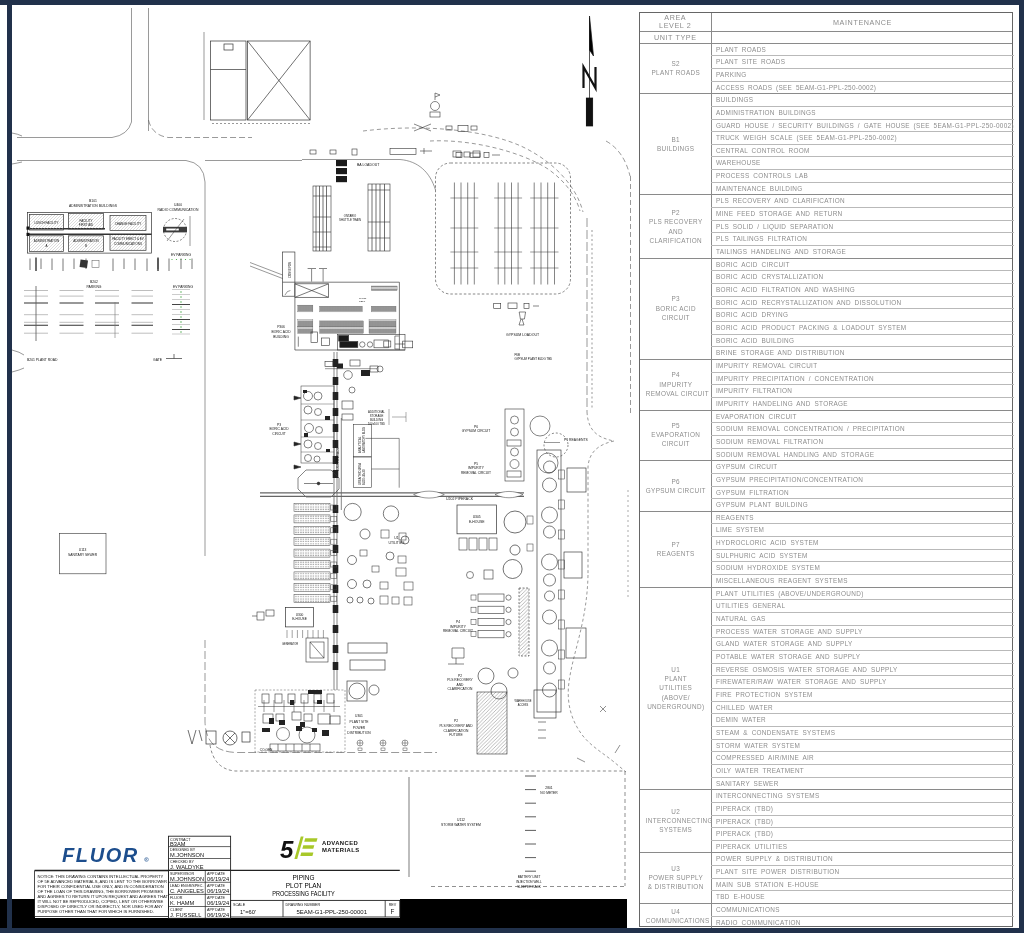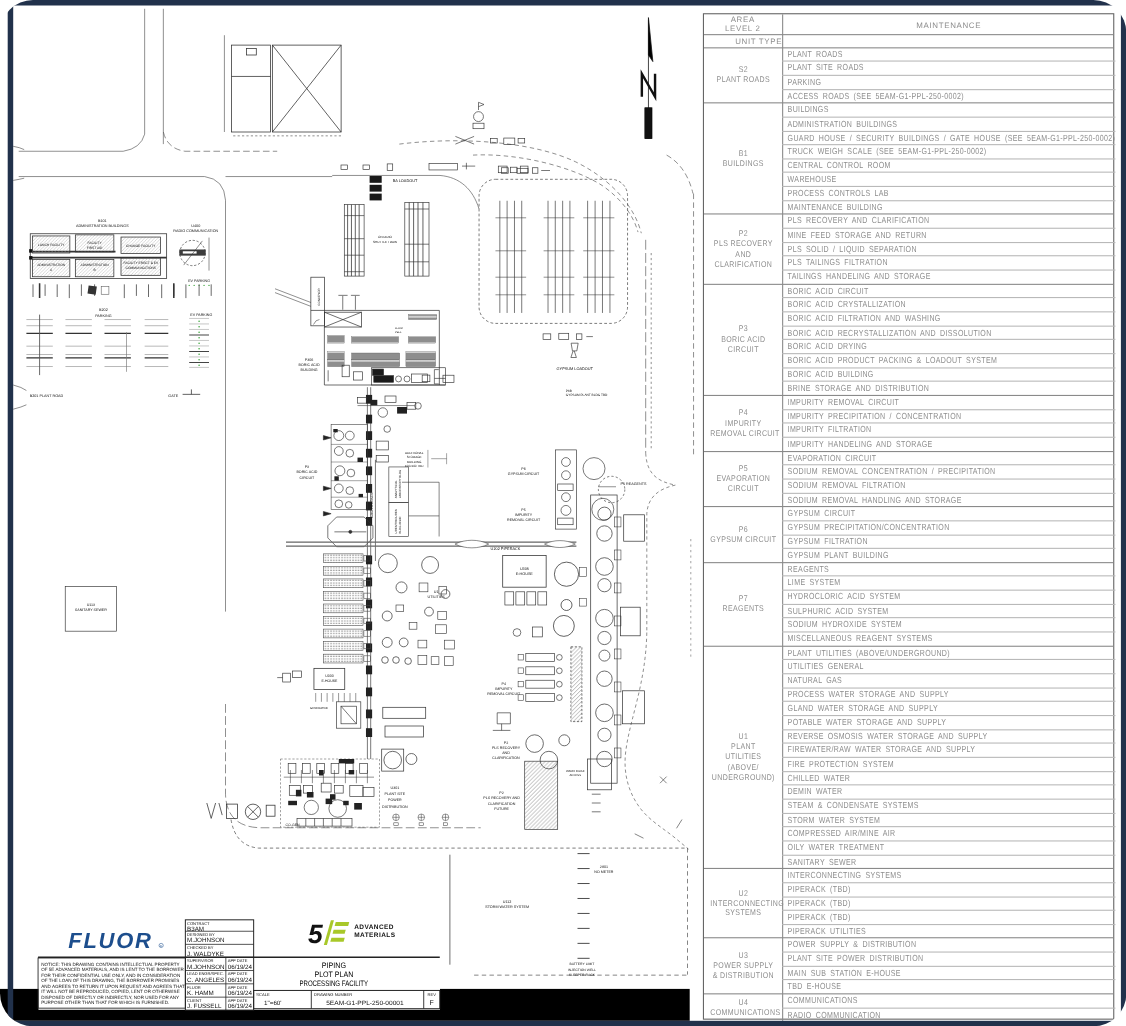--- a/index.html
+++ b/index.html
@@ -1,14 +1,14 @@
 <!DOCTYPE html>
 <html><head><meta charset="utf-8"><style>
 html,body{margin:0;padding:0;background:#fff;}
-#page{position:relative;width:1024px;height:933px;overflow:hidden;background:#fff;font-family:"Liberation Sans",sans-serif;border-radius:30px;}
+#page{position:relative;width:1024px;height:933px;overflow:hidden;background:#fff;font-family:"Liberation Sans",sans-serif;}
 .abs{position:absolute;}
 .trow{position:absolute;left:0;width:100%;border-top:0.8px solid #b9b9b9;}
 .tsec{position:absolute;left:0;width:100%;border-top:1px solid #8a8a8a;}
 .dtx{position:absolute;font-size:8px;letter-spacing:0.4px;word-spacing:2px;color:#8d8d8d;white-space:nowrap;transform:scaleX(0.8);transform-origin:0 50%;}
 .ltx{position:absolute;font-size:7.6px;letter-spacing:0.4px;color:#8d8d8d;text-align:center;line-height:9.2px;transform:translateY(-50%) scaleX(0.84);white-space:nowrap;}
 </style></head><body>
 <div id="page">
 <svg class="abs" style="left:0;top:0" width="1024" height="933" viewBox="0 0 1024 933" fill="none" stroke-linecap="butt">
       <defs>
         <pattern id="h1" width="3" height="3" patternUnits="userSpaceOnUse">
@@ -573,21 +573,21 @@
       <text x="529" y="877.5" font-size="3.1" text-anchor="middle" fill="#111" stroke="none">BATTERY LIMIT</text>
       <text x="529" y="882.5" font-size="3.1" text-anchor="middle" fill="#111" stroke="none">INJECTION WELL</text>
       <text x="529" y="887.5" font-size="3.1" text-anchor="middle" fill="#111" stroke="none">SLEEPER RACK</text>
       <path d="M600,712 l6,-6 M600,706 l6,6 M620,745 l-5,8 M577,758 l8,4" stroke="#444" stroke-width="0.6"></path>
       <path d="M628,490 V600" stroke="#555" stroke-width="0.5" stroke-dasharray="2,3"></path>
     </svg>
     <div class="abs" style="left:638.5px;top:11.5px;width:374.5px;height:915.9px;border:1px solid #666;box-sizing:border-box;">
       <div class="abs" style="left:0;top:1px;width:71.5px;text-align:center;font-size:7.2px;color:#8d8d8d;letter-spacing:0.6px;line-height:8.4px;">AREA<br>LEVEL 2</div>
       <div class="abs" style="left:71.5px;top:5px;width:303.0px;text-align:center;font-size:7.2px;color:#8d8d8d;letter-spacing:0.6px;">MAINTENANCE</div>
       <div class="tsec" style="top:18.5px;"></div>
-      <div class="abs" style="left:0;top:20.0px;width:71.5px;text-align:right;font-size:7.2px;color:#8d8d8d;letter-spacing:0.6px;">UNIT TYPE</div>
+      <div class="abs" style="left:0;top:20.0px;width:71.5px;text-align:center;font-size:7.2px;color:#8d8d8d;letter-spacing:0.6px;">UNIT TYPE</div>
       <div class="tsec" style="top:30.1px;"></div>
       <div class="abs" style="left:71.5px;top:0;width:0;height:915.9px;border-left:1px solid #8a8a8a;"></div>
       <div class="ltx" style="left:0;top:55.4px;width:71.5px;">S2<br>PLANT ROADS</div>
       <div class="dtx" style="left:76.0px;top:32.10px;">PLANT ROADS</div>
       <div class="trow" style="top:42.75px;left:71.5px;width:303.0px;"></div>
       <div class="dtx" style="left:76.0px;top:44.75px;">PLANT SITE ROADS</div>
       <div class="trow" style="top:55.41px;left:71.5px;width:303.0px;"></div>
       <div class="dtx" style="left:76.0px;top:57.41px;">PARKING</div>
       <div class="trow" style="top:68.06px;left:71.5px;width:303.0px;"></div>
       <div class="dtx" style="left:76.0px;top:70.06px;">ACCESS ROADS (SEE 5EAM-G1-PPL-250-0002)</div>

